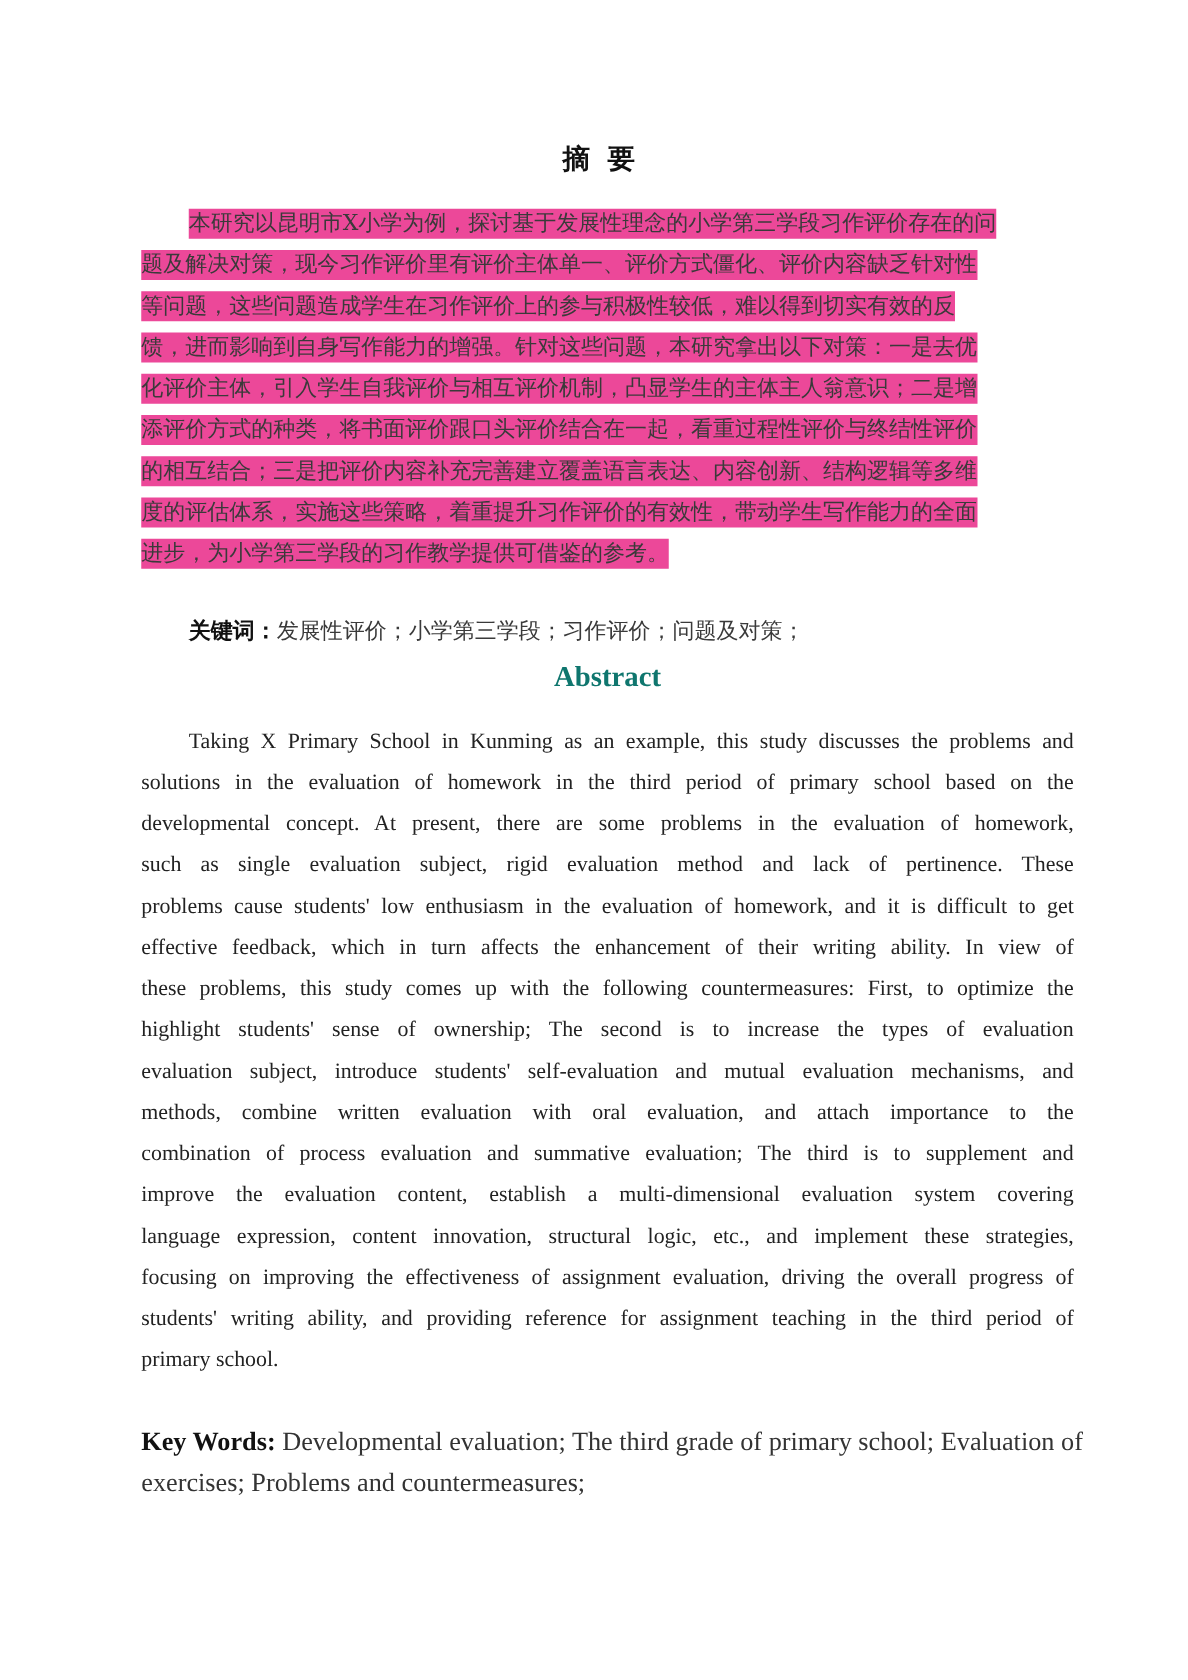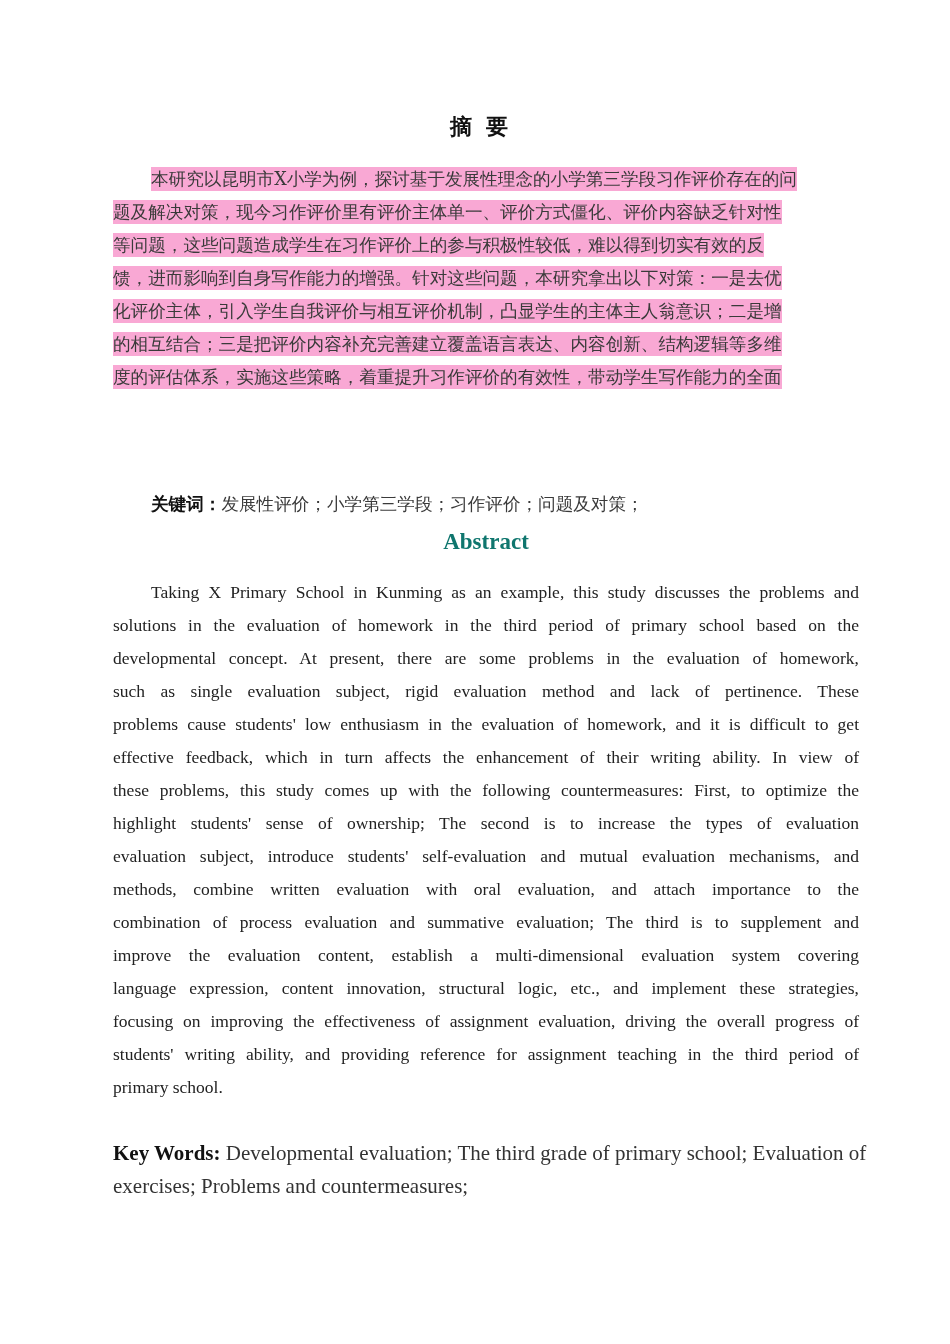--- a/index.html
+++ b/index.html
@@ -9,21 +9,21 @@
     position: absolute; top: 112px; left: 0; width: 746px; text-align: center;
     font-family: "DejaVu Serif", serif; font-weight: bold; font-size: 22px;
     letter-spacing: 14px; color: #111;
   }
   .cn-para {
     position: absolute; top: 163px; left: 0; width: 746px;
     font-family: "DejaVu Serif", serif; font-size: 17.6px; line-height: 33px;
     color: #3a3a3a;
   }
   .cn-line { display: block; height: 33px; white-space: nowrap; }
-  .cn-line span { background: #f9a8d4; padding: 2px 0; }
+  .cn-line span { background: #ec4899; padding: 2px 0; }
   .cn-line.indent { padding-left: 38px; }
   .cn-kw {
     position: absolute; top: 492px; left: 38px;
     font-family: "DejaVu Serif", serif; font-size: 17.6px; color: #3a3a3a; white-space: nowrap;
   }
   .cn-kw .lbl { font-family: "DejaVu Sans", sans-serif; font-weight: bold; color: #111; }
   .en-title {
     position: absolute; top: 529px; left: 0; width: 746px; text-align: center;
     font-family: "Liberation Serif", serif; font-weight: bold; font-size: 23px; color: #0f766e;
   }
@@ -46,22 +46,24 @@
 
 <div class="page">
   <div class="cn-title">摘要</div>
 
   <div class="cn-para">
     <div class="cn-line indent"><span>本研究以昆明市X小学为例，探讨基于发展性理念的小学第三学段习作评价存在的问</span></div>
     <div class="cn-line"><span>题及解决对策，现今习作评价里有评价主体单一、评价方式僵化、评价内容缺乏针对性</span></div>
     <div class="cn-line"><span>等问题，这些问题造成学生在习作评价上的参与积极性较低，难以得到切实有效的反</span></div>
     <div class="cn-line"><span>馈，进而影响到自身写作能力的增强。针对这些问题，本研究拿出以下对策：一是去优</span></div>
     <div class="cn-line"><span>化评价主体，引入学生自我评价与相互评价机制，凸显学生的主体主人翁意识；二是增</span></div>
+    <div class="cn-line"><span>添评价方式的种类，将书面评价跟口头评价结合在一起，看重过程性评价与终结性评价</span></div>
     <div class="cn-line"><span>的相互结合；三是把评价内容补充完善建立覆盖语言表达、内容创新、结构逻辑等多维</span></div>
     <div class="cn-line"><span>度的评估体系，实施这些策略，着重提升习作评价的有效性，带动学生写作能力的全面</span></div>
+    <div class="cn-line"><span>进步，为小学第三学段的习作教学提供可借鉴的参考。</span></div>
   </div>
 
   <div class="cn-kw">
     <span class="lbl">关键词：</span><span>发展性评价；小学第三学段；习作评价；问题及对策；</span>
   </div>
 
   <div class="en-title">Abstract</div>
 
   <div class="en-para">
     <div class="en-line indent">Taking X Primary School in Kunming as an example, this study discusses the problems and</div>

